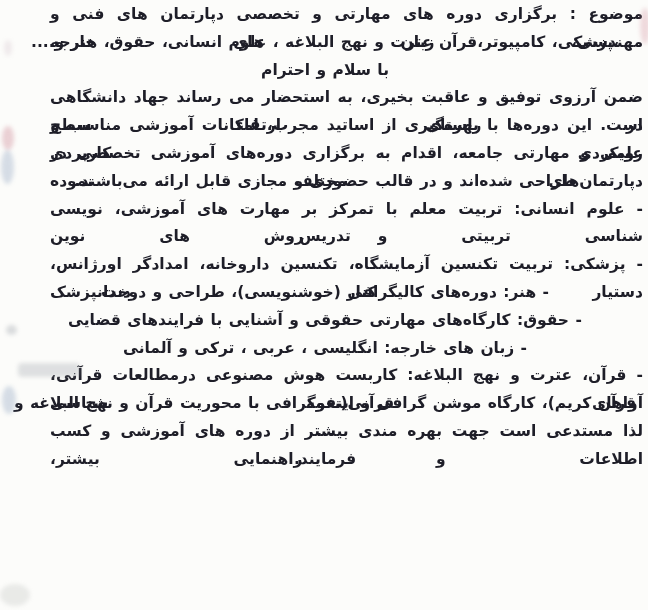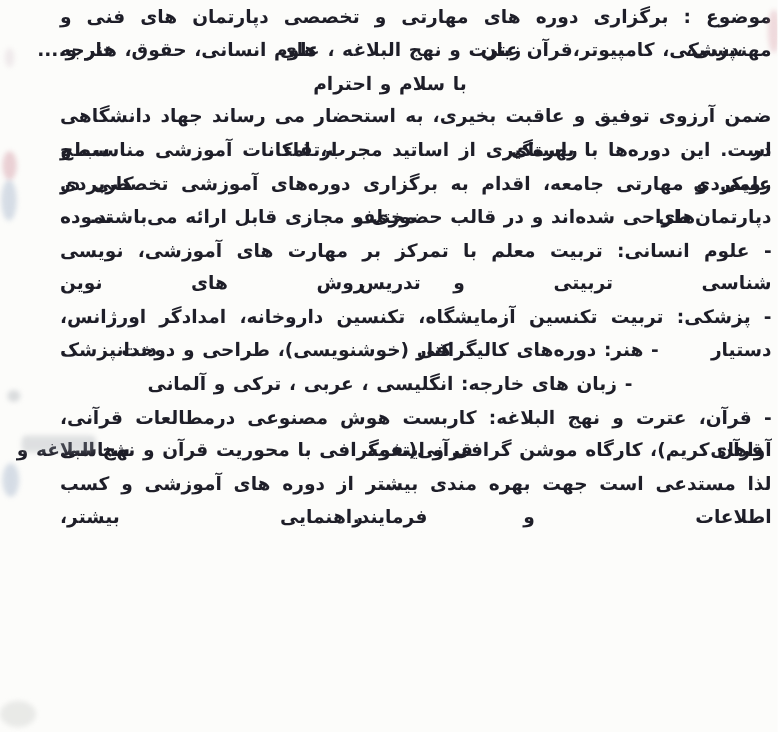--- a/index.html
+++ b/index.html
@@ -67,20 +67,21 @@
       <div class="line">،پزشکی، کامپیوتر،قرآن عترت و نهج البلاغه ، علوم انسانی، حقوق، هنر و....</div>
       <div class="line">با سلام و احترام</div>
       <div class="line just">ضمن آرزوی توفیق و عاقبت بخیری، به استحضار می رساند جهاد دانشگاهی در راستای ارتقاء سطح</div>
       <div class="line just">است. این دوره‌ها با بهره‌گیری از اساتید مجرب، امکانات آموزشی مناسب و رویکردی کاربردی</div>
       <div class="line just">علمی و مهارتی جامعه، اقدام به برگزاری دوره‌های آموزشی تخصصی در دپارتمان‌های مختلف نموده</div>
       <div class="line">طراحی شده‌اند و در قالب حضوری و مجازی قابل ارائه می‌باشند.</div>
       <div class="line just">- علوم انسانی: تربیت معلم با تمرکز بر مهارت های آموزشی، نویسی شناسی تربیتی و روش های نوین</div>
       <div class="line">تدریس</div>
       <div class="line just">- پزشکی: تربیت تکنسین آزمایشگاه، تکنسین داروخانه، امدادگر اورژانس، دستیار کنار دندانپزشک</div>
       <div class="line">- هنر: دوره‌های کالیگرافی (خوشنویسی)، طراحی و دوخت</div>
+      <div class="line">- حقوق: کارگاه‌های مهارتی حقوقی و آشنایی با فرایندهای قضایی</div>
       <div class="line">- زبان های خارجه: انگلیسی ، عربی ، ترکی و آلمانی</div>
       <div class="line just">- قرآن، عترت و نهج البلاغه: کاربست هوش مصنوعی درمطالعات قرآنی، آواهای قرآنی(نغمه شناسی</div>
       <div class="line">قرآن کریم)، کارگاه موشن گرافی و اینفوگرافی با محوریت قرآن و نهج البلاغه و ...</div>
       <div class="line just">لذا مستدعی است جهت بهره مندی بیشتر از دوره های آموزشی و کسب اطلاعات و راهنمایی بیشتر،</div>
       <div class="line">فرمایند.</div>
     </div>
   <div class="smudge s1"></div>
   <div class="smudge s2"></div>
   <div class="smudge s3"></div>
   <div class="smudge s4"></div>

